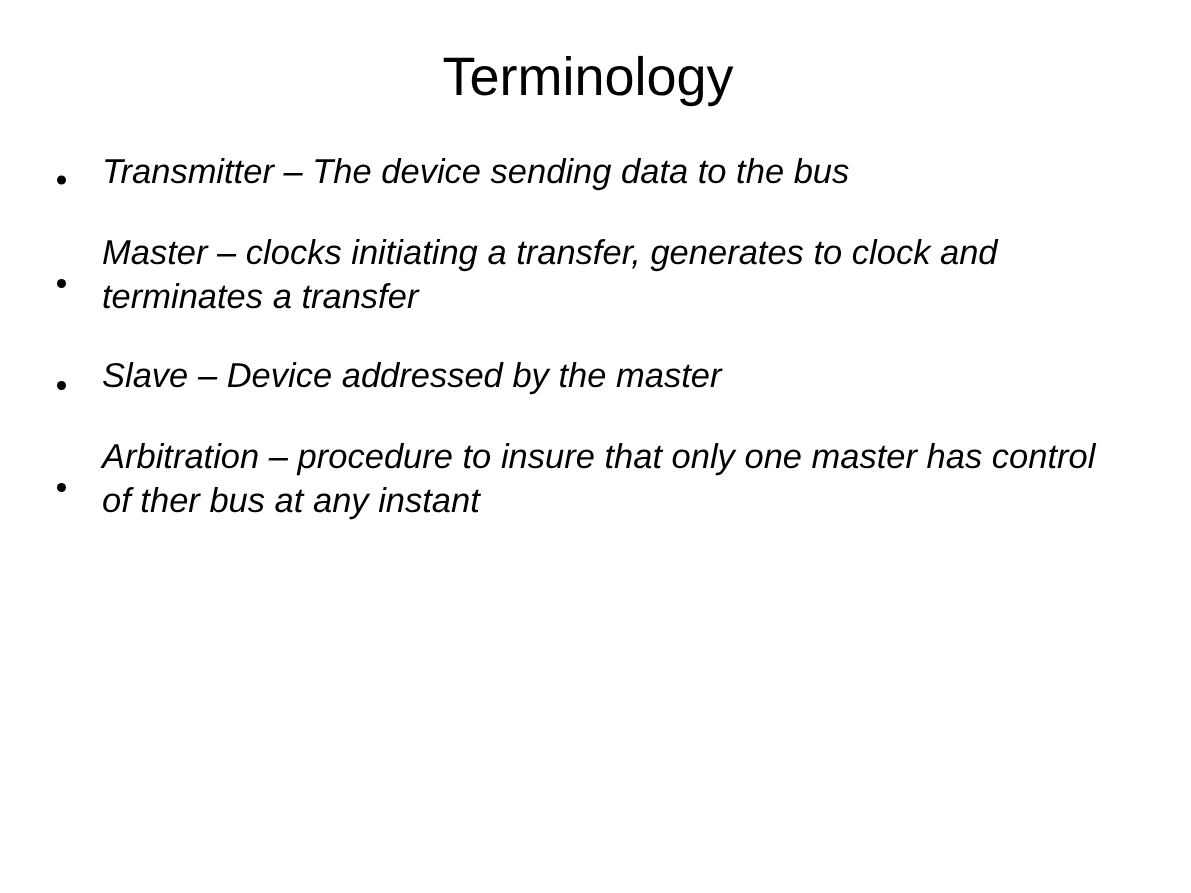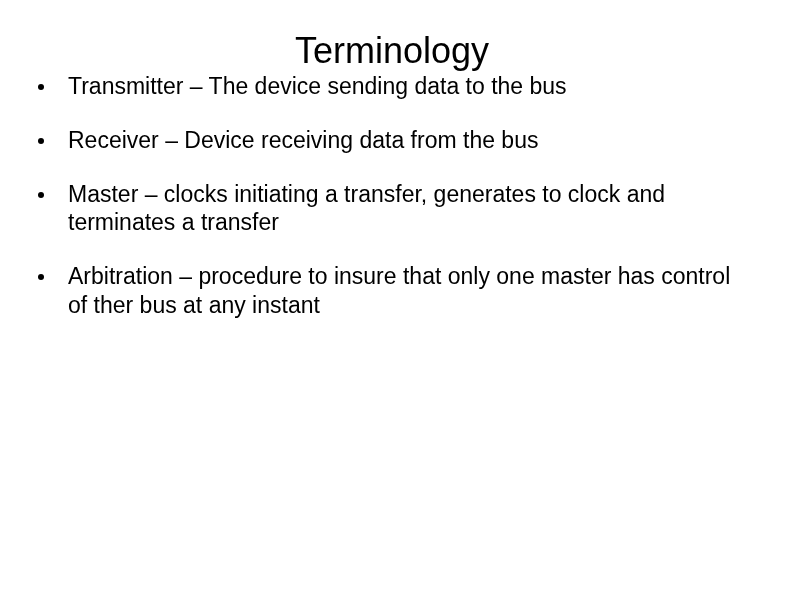--- a/index.html
+++ b/index.html
@@ -13,32 +13,34 @@
       background: #ffffff;
       font-family: Arial, Helvetica, sans-serif;
       color: #000000;
       padding: 20px 40px 20px 30px;
     }
     .title {
       text-align: center;
       font-size: 36px;
       font-weight: normal;
       margin-top: 10px;
+      margin-bottom: 28px;
       font-family: Arial, Helvetica, sans-serif;
     }
     .bullet-list {
       list-style: none;
       padding-left: 0;
     }
     .bullet-item {
       display: flex;
-      align-items: flex-start;
+      align-items: center;
       margin-bottom: 25px;
       font-size: 23px;
       line-height: 1.25;
+      font-style: italic;
     }
     .bullet-marker {
       flex-shrink: 0;
       width: 6px;
       height: 6px;
       background: #000000;
       border-radius: 50%;
       margin-top: 12px;
       margin-left: 8px;
       margin-right: 24px;
@@ -52,23 +54,23 @@
 
 <h1 class="title">Terminology</h1>
 
 <ul class="bullet-list">
   <li class="bullet-item">
     <span class="bullet-marker"></span>
     <span class="bullet-text">Transmitter – The device sending data to the bus</span>
   </li>
   <li class="bullet-item">
     <span class="bullet-marker"></span>
-    <span class="bullet-text">Receiver – Device receiving data from the bus</span>
+    <span class="bullet-text">Master – clocks initiating a transfer, generates to clock and terminates a transfer</span>
   </li>
   <li class="bullet-item">
     <span class="bullet-marker"></span>
-    <span class="bullet-text">Master – clocks initiating a transfer, generates to clock and terminates a transfer</span>
+    <span class="bullet-text">Slave – Device addressed by the master</span>
   </li>
   <li class="bullet-item">
     <span class="bullet-marker"></span>
     <span class="bullet-text">Arbitration – procedure to insure that only one master has control of ther bus at any instant</span>
   </li>
 </ul>
 
 </body></html>

